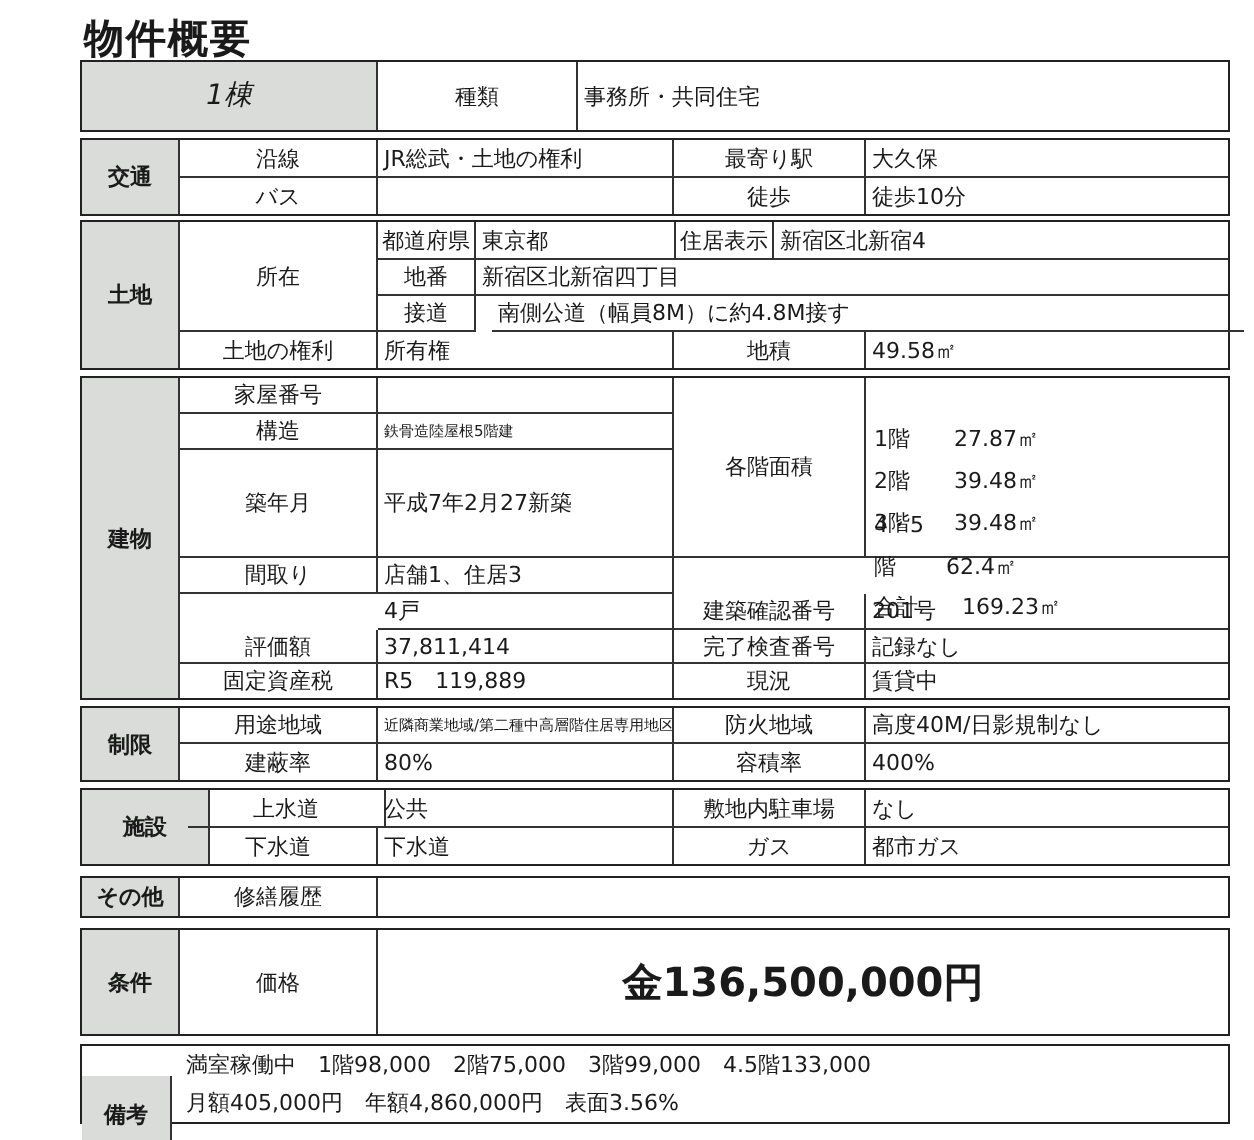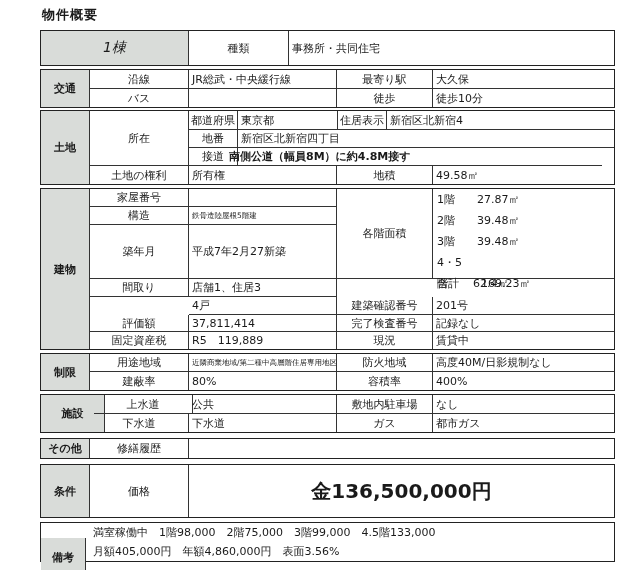--- a/index.html
+++ b/index.html
@@ -1,69 +1,69 @@
 <!DOCTYPE html>
 <html><head>
 <meta charset="utf-8">
 <style>
   html, body { margin: 0; padding: 0; background: #ffffff; }
   body { width: 627px; height: 570px; position: relative; overflow: hidden;
          font-family: "DejaVu Sans", "Liberation Sans", sans-serif; color: #1a1a1a; }
-  .title { position: absolute; left: 42px; top: 6px; font-size: 13px; font-weight: bold; letter-spacing: 1px; }
+  .title { position: absolute; left: 42px; top: 6px; font-size: 20px; font-weight: bold; letter-spacing: 1px; }
   .blk { position: absolute; left: 40px; width: 575px; border: 1.5px solid #222; box-sizing: border-box; }
   .c { position: absolute; box-sizing: border-box; font-size: 11px; display: flex; align-items: center;
        border-right: 1px solid #333; border-bottom: 1px solid #333; overflow: hidden; white-space: nowrap; }
   .g { background: #d9dcd9; }
   .ctr { justify-content: center; }
   .lft { justify-content: flex-start; padding-left: 3px; }
   .bold { font-weight: bold; }
   .nb { border-bottom: none; }
   .nr { border-right: none; }
   .sm { font-size: 7.5px; }
   .floors { position: absolute; left: 437px; font-size: 11px; }
   .floors div { height: 21px; line-height: 21px; }
   .floors span.a { display: inline-block; width: 34px; }
-  .floors span.b { display: inline-block; }
+  .floors span.b { display: inline-block; margin-top: 20px; }
   .ul { text-decoration: underline; }
   .price { font-size: 20px; font-weight: bold; }
 </style>
 </head>
 <body>
 
 <div class="title">物件概要</div>
 
 <div class="blk" style="top:30px;height:36px;">
   <div class="c g ctr" style="left:0;top:0;width:148px;height:34px;font-size:14px;border-bottom:none;font-style:italic;">1棟</div>
   <div class="c ctr" style="left:148px;top:0;width:100px;height:34px;border-bottom:none;">種類</div>
   <div class="c lft" style="left:248px;top:0;width:325px;height:34px;border:none;">事務所・共同住宅</div>
 </div>
 
 <div class="blk" style="top:69px;height:39px;">
   <div class="c g ctr bold" style="left:0;top:0;width:49px;height:37px;border-bottom:none;">交通</div>
   <div class="c ctr" style="left:49px;top:0;width:99px;height:19px;">沿線</div>
-  <div class="c lft" style="left:148px;top:0;width:148px;height:19px;">JR総武・中央緩行線</div>
+  <div class="c lft" style="left:148px;top:0;width:148px;height:19px;">JR総武・土地の権利</div>
   <div class="c ctr" style="left:296px;top:0;width:96px;height:19px;">最寄り駅</div>
   <div class="c lft nr" style="left:392px;top:0;width:181px;height:19px;">大久保</div>
   <div class="c ctr nb" style="left:49px;top:19px;width:99px;height:18px;">バス</div>
   <div class="c lft nb" style="left:148px;top:19px;width:148px;height:18px;"></div>
   <div class="c ctr nb" style="left:296px;top:19px;width:96px;height:18px;">徒歩</div>
   <div class="c lft nb nr" style="left:392px;top:19px;width:181px;height:18px;">徒歩10分</div>
 </div>
 
 <div class="blk" style="top:110px;height:75px;">
   <div class="c g ctr bold" style="left:0;top:0;width:49px;height:73px;border-bottom:none;">土地</div>
   <div class="c ctr" style="left:49px;top:0;width:99px;height:55px;">所在</div>
   <div class="c ctr" style="left:148px;top:0;width:49px;height:19px;">都道府県</div>
   <div class="c lft" style="left:197px;top:0;width:100px;height:19px;">東京都</div>
   <div class="c ctr" style="left:297px;top:0;width:49px;height:19px;">住居表示</div>
   <div class="c lft nr" style="left:346px;top:0;width:227px;height:19px;">新宿区北新宿4</div>
   <div class="c ctr" style="left:148px;top:19px;width:49px;height:18px;">地番</div>
   <div class="c lft nr" style="left:197px;top:19px;width:376px;height:18px;">新宿区北新宿四丁目</div>
   <div class="c ctr" style="left:148px;top:37px;width:49px;height:18px;">接道</div>
-  <div class="c lft nr" style="left:185px;top:37px;width:376px;height:18px;font-weight:bold;">南側公道（幅員8M）に約4.8M接す</div>
+  <div class="c lft nr" style="left:205px;top:37px;width:376px;height:18px;">南側公道（幅員8M）に約4.8M接す</div>
   <div class="c ctr nb" style="left:49px;top:55px;width:99px;height:18px;">土地の権利</div>
   <div class="c lft nb" style="left:148px;top:55px;width:148px;height:18px;">所有権</div>
   <div class="c ctr nb" style="left:296px;top:55px;width:96px;height:18px;">地積</div>
   <div class="c lft nb nr" style="left:392px;top:55px;width:181px;height:18px;">49.58㎡</div>
 </div>
 
 <div class="blk" style="top:188px;height:162px;">
   <div class="c g ctr bold" style="left:0;top:0;width:49px;height:160px;border-bottom:none;">建物</div>
   <div class="c ctr" style="left:49px;top:0;width:99px;height:18px;">家屋番号</div>
   <div class="c lft" style="left:148px;top:0;width:148px;height:18px;"></div>

